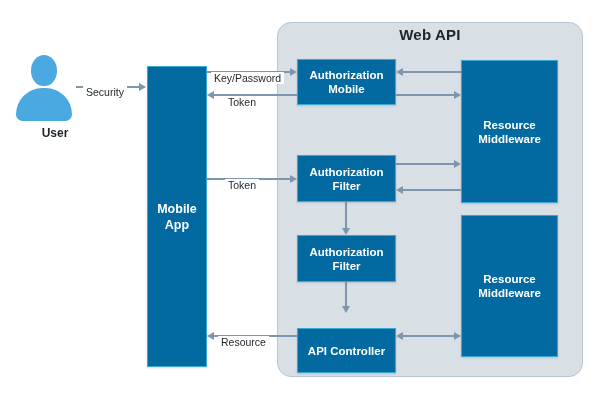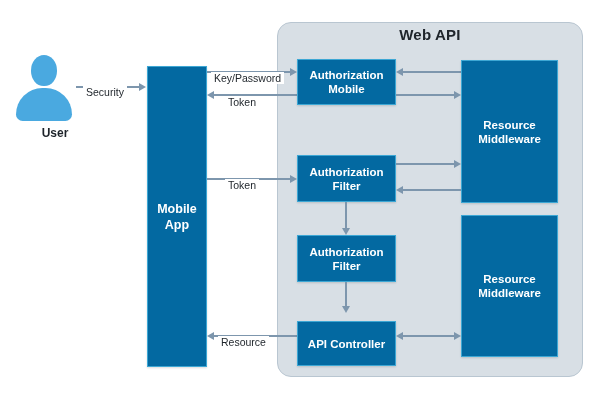--- a/index.html
+++ b/index.html
@@ -55,21 +55,21 @@
     align-items: center;
     justify-content: center;
     text-align: center;
     box-shadow: 0 1px 2px rgba(0,0,0,.14);
   }
   .blk span { display: block; }
   .blk-mobile   { left:147px; top:58px;  width:60px;  height:301px; font-size:12.5px; line-height:16px;margin-top:8px;}
   .blk-authsrv  { left:297px; top:59px;  width:99px;  height:46px; }
   .blk-filter1  { left:297px; top:155px; width:99px;  height:47px; }
   .blk-filter2  { left:297px; top:235px; width:99px;  height:47px; }
-  .blk-apictrl  { left:297px; top:321px; width:99px;  height:45px; }
+  .blk-apictrl  { left:297px; top:328px; width:99px;  height:45px; }
   .blk-secmw    { left:461px; top:60px;  width:97px;  height:143px;}
   .blk-resmw    { left:461px; top:215px; width:97px;  height:142px;}
 
   
   .ln {
     position: absolute;
     background: #7d96ad;
   }
   .lnh { height: 1.6px; }
   .lnv { width: 1.6px; }

